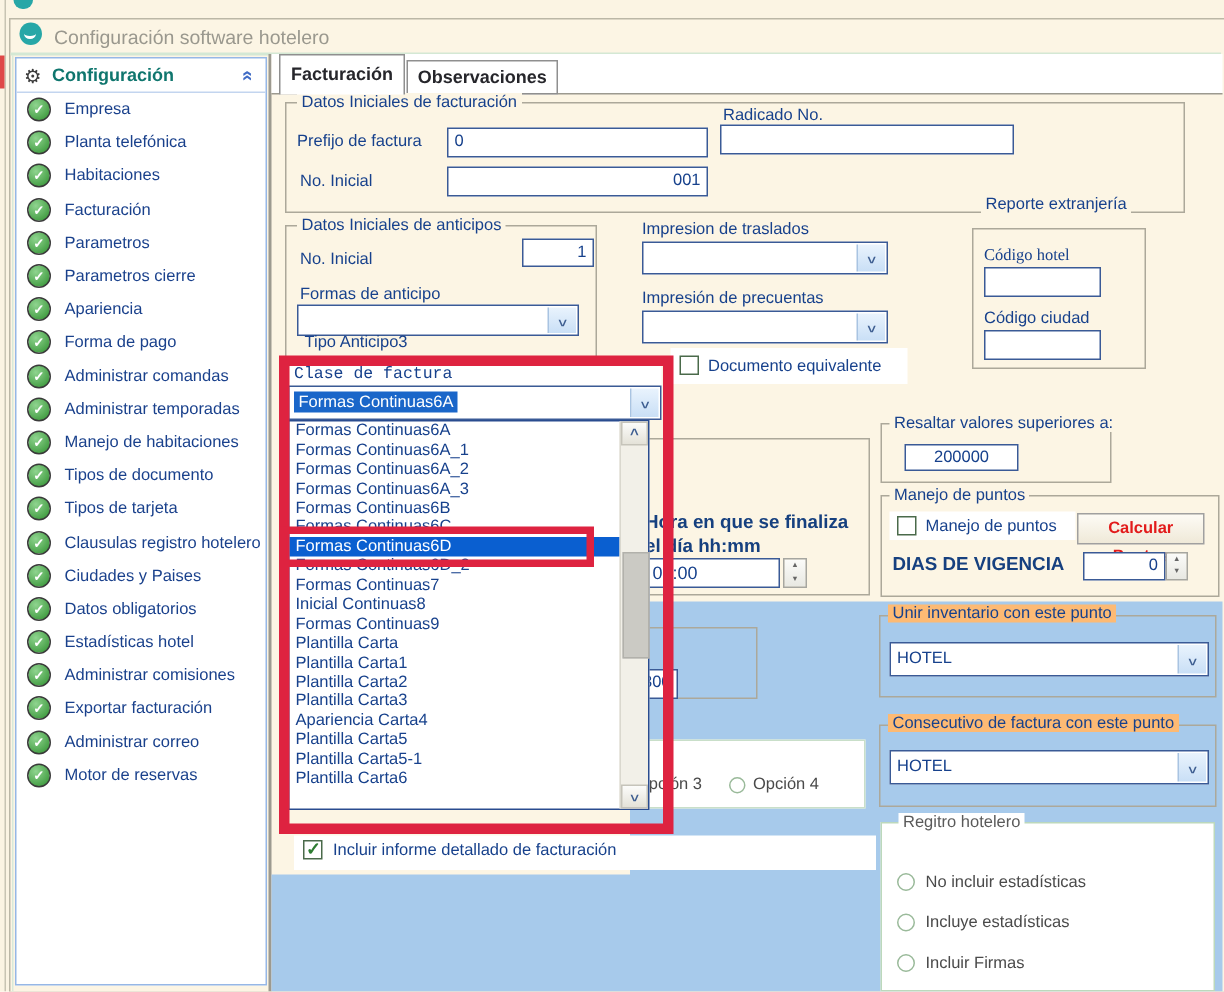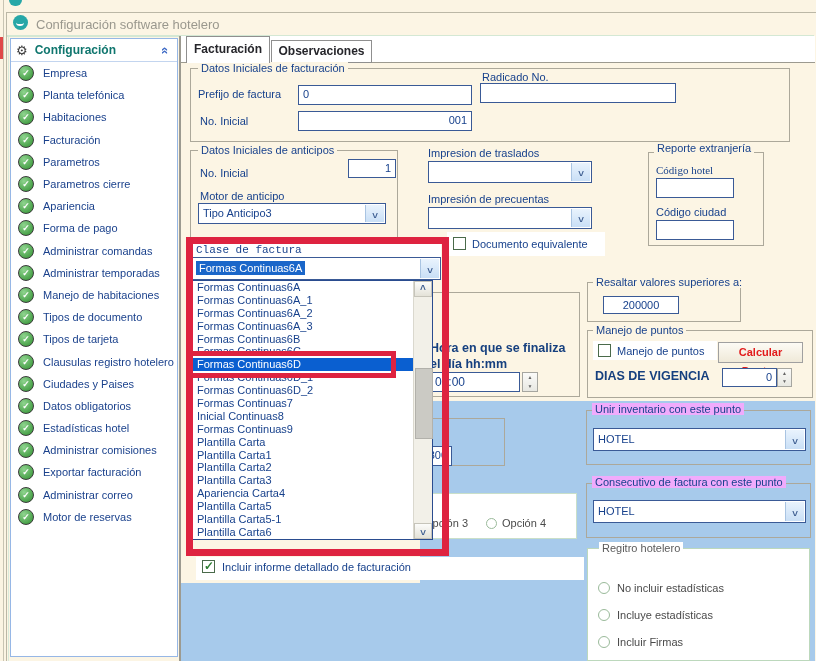--- a/index.html
+++ b/index.html
@@ -33,21 +33,21 @@
   .tab{box-sizing:border-box;background:#fff;border:1px solid #8F8F8F;text-align:center;font-weight:bold;font-size:12px;color:#26262B;}
   .tab.active{left:186px;top:36px;width:84px;height:27px;border-bottom:none;line-height:25px;z-index:3;}
   .tab.inactive{left:271px;top:40px;width:101px;height:23px;line-height:21px;}
   
   .group{box-sizing:border-box;border:1px solid #ACA89A;z-index:1;}
   .group-label{font-size:11px;color:#17418C;background:#FCF5E4;padding:0 3px;white-space:nowrap;z-index:2;}
   .tbox{box-sizing:border-box;background:#fff;border:1px solid #3A5A96;font-size:11px;color:#17418C;padding:2px 4px;white-space:nowrap;overflow:hidden;}
   .tbox.right{text-align:right;}
   .tbox.center{text-align:center;}
   .combo{box-sizing:border-box;background:#fff;border:1px solid #3A5A96;font-size:11px;color:#17418C;}
-  .combo .val{position:absolute;left:4px;top:3px;white-space:nowrap;}
+  .combo .val{position:absolute;left:4px;top:18px;white-space:nowrap;}
   .dd-btn{position:absolute;right:1px;top:1px;bottom:1px;width:18px;background:linear-gradient(#E9F3FD,#C9DFF6);border-left:1px solid #A9C4E2;}
   .chev{position:absolute;left:50%;top:50%;transform:translate(-50%,-58%) rotate(180deg);font-size:10px;font-weight:bold;color:#3E5E91;}
   .chev.up{transform:translate(-50%,-42%) rotate(0deg);}
   .checkbox{box-sizing:border-box;width:13px;height:13px;background:#fff;border:1px solid #4A6A4A;}
   .checkbox.checked::after{content:"✓";position:absolute;left:1px;top:-2px;font-size:12px;font-weight:bold;color:#2E7D32;}
   .radio{box-sizing:border-box;width:11px;height:11px;border-radius:50%;background:#fff;border:1px solid #9ABA9A;}
   .spin{box-sizing:border-box;background:linear-gradient(#FBFBF9,#E8E8E2);border:1px solid #A6A6A0;}
   .spin span{position:absolute;left:0;width:100%;text-align:center;font-size:5px;color:#666;line-height:9px;}
   .graytext{color:#4A4A4A;font-size:11px;white-space:nowrap;}
   
@@ -57,21 +57,21 @@
   .listbox{left:192px;top:280px;width:241px;height:260px;background:#fff;border:1px solid #2A4C8F;box-sizing:border-box;z-index:10;}
   .list-item{height:12.9px;line-height:12.9px;font-size:11px;color:#17418C;padding-left:4px;white-space:nowrap;}
   .list-item.selected{background:#0A5FD0;color:#fff;}
   .lb-scroll{position:absolute;right:0;top:0;width:19px;height:100%;background:#F2F0E8;border-left:1px solid #DAD8CE;box-sizing:border-box;}
   .lb-arrow{position:absolute;left:0;width:100%;height:16px;background:linear-gradient(#FCFCFA,#E4E2D8);border:1px solid #C6C4BA;box-sizing:border-box;}
   .lb-thumb{position:absolute;left:1px;top:87px;width:16px;height:69px;background:#CBCAC4;border:1px solid #B2B1AB;}
   
   .red-outer{left:186px;top:237px;width:263px;height:319px;border:7px solid #DE2340;box-sizing:border-box;z-index:20;}
   .red-inner{left:186px;top:351px;width:210px;height:27px;border:5px solid #DE2340;box-sizing:border-box;z-index:21;}
   .bluepanel{background:#A7CAEB;z-index:0;}
-  .on-blue{background:#f0abfc;}
+  .on-blue{background:#fdba74;}
   .whitebox{background:#fff;box-sizing:border-box;}
   .btn-red{box-sizing:border-box;background:linear-gradient(#FDFBF5,#EFE9D8);border:1px solid #A0A0A0;color:#E21B1B;font-weight:bold;font-size:11px;text-align:center;line-height:19px;}
   .bold-navy{font-weight:bold;color:#16407F;font-size:12.5px;white-space:nowrap;}
 </style>
 </head>
 <body>
 
 <div id="screen">
 
   <div class="abs vline-gray"></div>
@@ -193,21 +193,21 @@
   <div class="abs tbox" style="left:298px;top:85px;width:174px;height:20px;z-index:2;">0</div>
   <div class="abs lbl" style="left:482px;top:71px;">Radicado No.</div>
   <div class="abs tbox" style="left:480px;top:83px;width:196px;height:20px;z-index:2;"></div>
   <div class="abs lbl" style="left:200px;top:115px;">No. Inicial</div>
   <div class="abs tbox right" style="left:298px;top:111px;width:174px;height:20px;z-index:2;">001</div>
 
   <div class="abs group" style="left:190px;top:150px;width:208px;height:90px;"></div>
   <div class="abs group-label" style="left:198px;top:144px;">Datos Iniciales de anticipos</div>
   <div class="abs lbl" style="left:200px;top:167px;">No. Inicial</div>
   <div class="abs tbox right" style="left:348px;top:159px;width:48px;height:19px;z-index:2;">1</div>
-  <div class="abs lbl" style="left:200px;top:190px;">Motor de anticipo</div>
+  <div class="abs lbl" style="left:200px;top:190px;">Formas de anticipo</div>
   <div class="abs combo" style="left:198px;top:203px;width:188px;height:21px;z-index:2;">
     <span class="val">Tipo Anticipo3</span>
     <span class="dd-btn">
         <span class="chev">^</span>
       </span>
   </div>
 
   <div class="abs lbl" style="left:428px;top:147px;">Impresion de traslados</div>
   <div class="abs combo" style="left:428px;top:161px;width:164px;height:22px;z-index:2;">
     <span class="val"></span>
@@ -217,21 +217,21 @@
   </div>
   <div class="abs lbl" style="left:428px;top:193px;">Impresión de precuentas</div>
   <div class="abs combo" style="left:428px;top:207px;width:164px;height:22px;z-index:2;">
     <span class="val"></span>
     <span class="dd-btn">
         <span class="chev">^</span>
       </span>
   </div>
 
   <div class="abs group" style="left:648px;top:152px;width:116px;height:94px;"></div>
-  <div class="abs group-label" style="left:654px;top:142px;">Reporte extranjería</div>
+  <div class="abs group-label" style="left:654px;top:130px;">Reporte extranjería</div>
   <div class="abs lbl" style="left:656px;top:164px;font-family:Liberation Serif, serif;">Código hotel</div>
   <div class="abs tbox" style="left:656px;top:178px;width:78px;height:20px;z-index:2;"></div>
   <div class="abs lbl" style="left:656px;top:206px;">Código ciudad</div>
   <div class="abs tbox" style="left:656px;top:220px;width:78px;height:20px;z-index:2;"></div>
 
   <div class="abs whitebox" style="left:447px;top:232px;width:158px;height:24px;z-index:2;"></div>
   <div class="abs checkbox" style="left:453px;top:237px;z-index:3;"></div>
   <div class="abs lbl" style="left:472px;top:238px;z-index:3;">Documento equivalente</div>
 
   <div class="abs group" style="left:296px;top:292px;width:284px;height:105px;z-index:2;background:#FCF5E4;"></div>
@@ -318,21 +318,20 @@
   </div>
   <div class="abs listbox">
 
   <div class="list-item">Formas Continuas6A</div>
       <div class="list-item">Formas Continuas6A_1</div>
       <div class="list-item">Formas Continuas6A_2</div>
       <div class="list-item">Formas Continuas6A_3</div>
       <div class="list-item">Formas Continuas6B</div>
       <div class="list-item">Formas Continuas6C</div>
       <div class="list-item selected">Formas Continuas6D</div>
-      <div class="list-item">Formas Continuas6D_1</div>
       <div class="list-item">Formas Continuas6D_2</div>
       <div class="list-item">Formas Continuas7</div>
       <div class="list-item">Inicial Continuas8</div>
       <div class="list-item">Formas Continuas9</div>
       <div class="list-item">Plantilla Carta</div>
       <div class="list-item">Plantilla Carta1</div>
       <div class="list-item">Plantilla Carta2</div>
       <div class="list-item">Plantilla Carta3</div>
       <div class="list-item">Apariencia Carta4</div>
       <div class="list-item">Plantilla Carta5</div>

